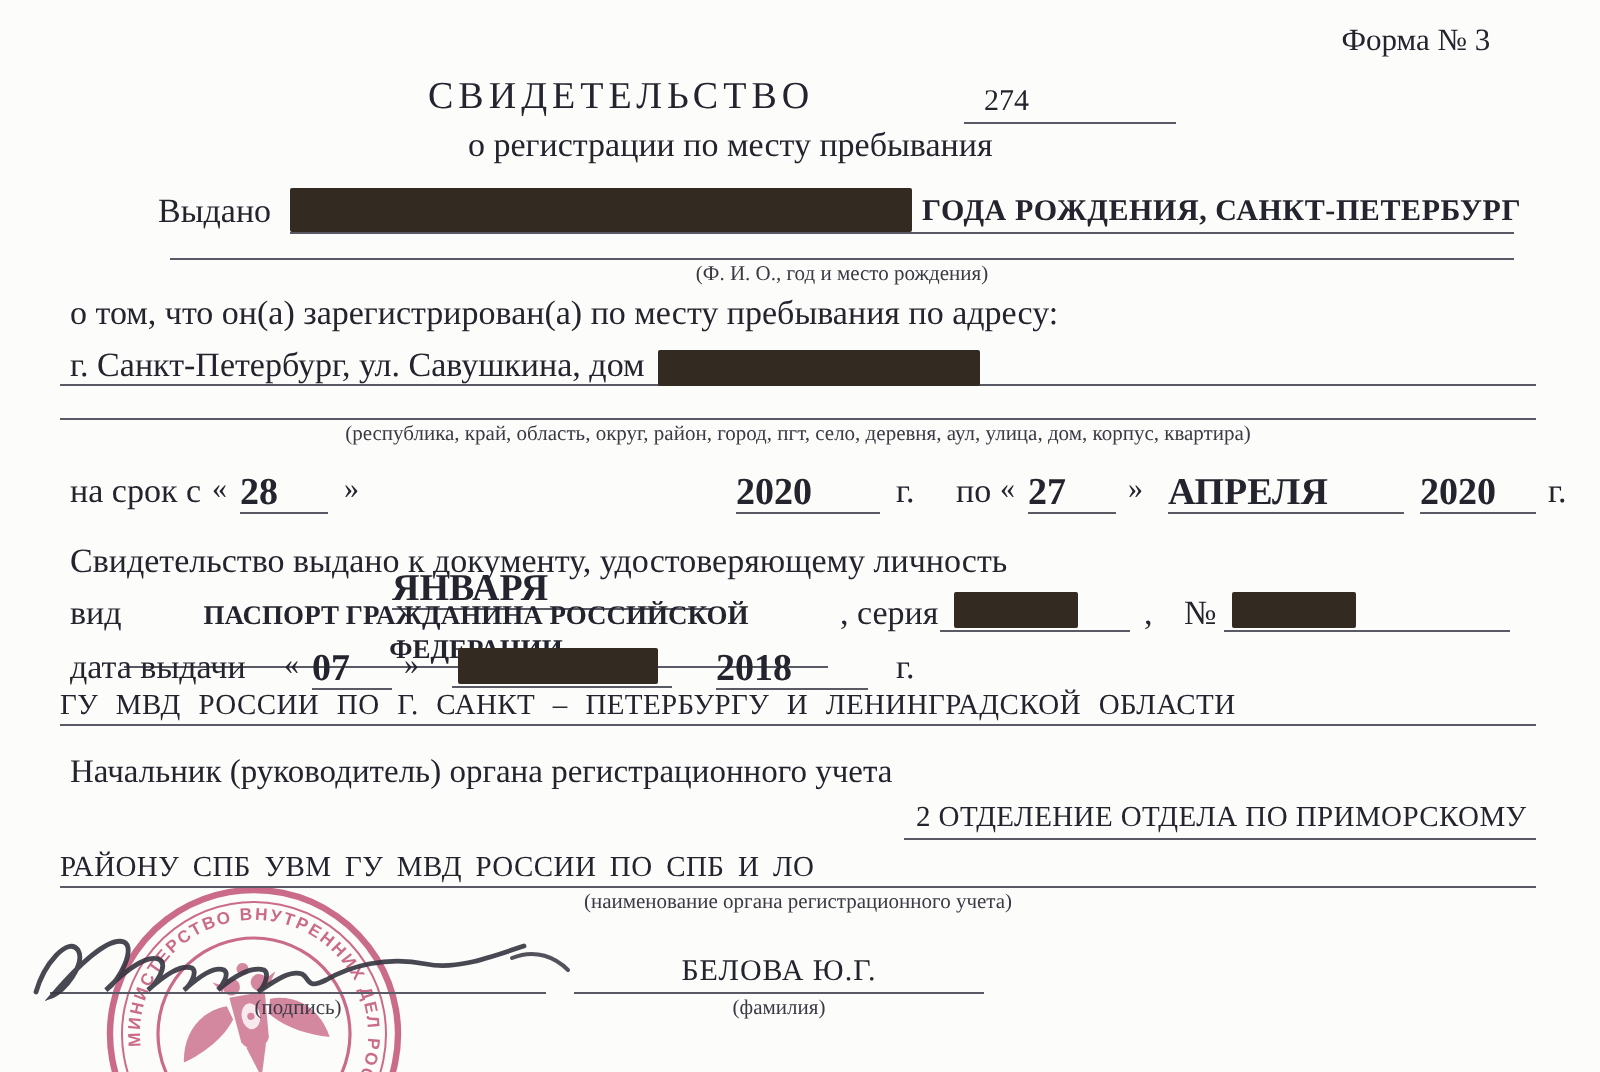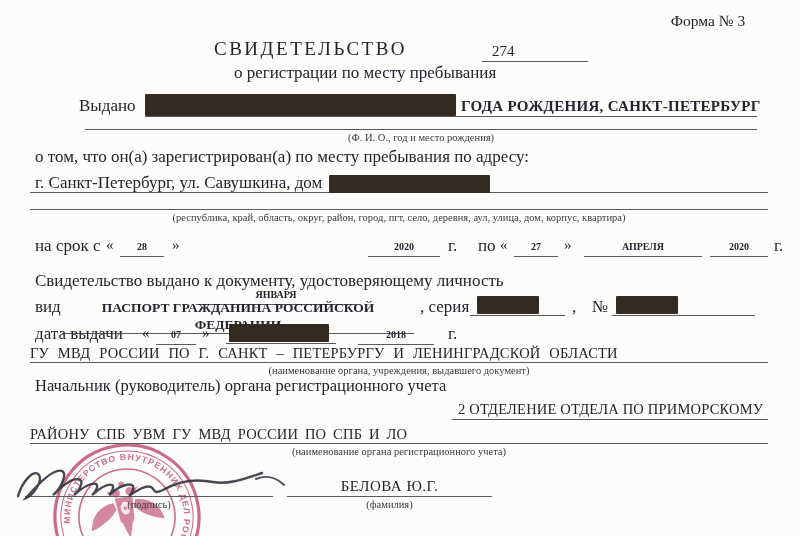--- a/index.html
+++ b/index.html
@@ -13,22 +13,22 @@
     background:#fcfcfa;color:#24242e;
   }
   .abs{position:absolute;}
   .t17{font-size:17px;line-height:20px;}
   .t16{font-size:16.5px;line-height:20px;}
   .caps{font-size:14.5px;letter-spacing:.2px;}
   .cap{font-size:10.5px;color:#3a3a44;text-align:center;line-height:12px;}
   .rule{position:absolute;border-bottom:1.5px solid #5a5a64;height:0;}
   .redact{position:absolute;background:#332a21;border-radius:1px;z-index:3;}
   .bold{font-weight:700;}
-  .cell{display:inline-block;text-align:center;border-bottom:1.5px solid #5a5a64;
-        font-weight:700;font-size:10px;line-height:19px;vertical-align:bottom;}
+  .cell{display:inline-block;text-align:left;border-bottom:1.5px solid #5a5a64;
+        font-weight:700;font-size:19px;line-height:19px;vertical-align:bottom;}
   .qt{font-size:15px;}
   .title{font-size:19px;letter-spacing:2.5px;}
   .subtitle{font-size:17px;}
   .stamp-wrap{position:absolute;left:40px;top:430px;width:174px;height:174px;
               transform:rotate(-10deg);z-index:1;opacity:.88;}
   .sig-wrap{position:absolute;left:12px;top:452px;width:290px;height:60px;z-index:4;}
   .z2{z-index:2;}
 </style>
 </head>
 <body>
@@ -90,21 +90,20 @@
   <div class="abs qt" style="left:142px;top:325px;">«</div>
   <div class="abs cell" style="left:156px;top:325px;width:40px;font-weight:600;">07</div>
   <div class="abs qt" style="left:202px;top:325px;">»</div>
   <div class="rule" style="left:226px;top:343px;width:110px;"></div>
   <div class="redact" style="left:229px;top:324px;width:100px;height:18px;"></div>
   <div class="abs cell" style="left:358px;top:325px;width:76px;font-weight:600;">2018</div>
   <div class="abs t17" style="left:448px;top:324px;">г.</div>
 
   <div class="abs caps" style="left:30px;top:345px;word-spacing:5px;">ГУ МВД РОССИИ ПО Г. САНКТ – ПЕТЕРБУРГУ И ЛЕНИНГРАДСКОЙ ОБЛАСТИ</div>
   <div class="rule" style="left:30px;top:362px;width:738px;"></div>
-  <div class="abs cap" style="left:30px;top:365px;width:738px;">(наименование органа, учреждения, выдавшего документ)</div>
 
   <div class="abs t16" style="left:35px;top:376px;">Начальник (руководитель) органа регистрационного учета</div>
   <div class="abs caps" style="left:458px;top:401px;">2 ОТДЕЛЕНИЕ ОТДЕЛА  ПО ПРИМОРСКОМУ</div>
   <div class="rule" style="left:452px;top:419px;width:316px;"></div>
   <div class="abs caps z2" style="left:30px;top:426px;word-spacing:3px;">РАЙОНУ СПБ УВМ  ГУ  МВД РОССИИ  ПО СПБ  И  ЛО</div>
   <div class="rule z2" style="left:30px;top:443px;width:738px;"></div>
   <div class="abs cap z2" style="left:30px;top:446px;width:738px;">(наименование органа регистрационного учета)</div>
 
   <div class="stamp-wrap">
     <svg width="174" height="174" viewBox="0 0 174 174">

